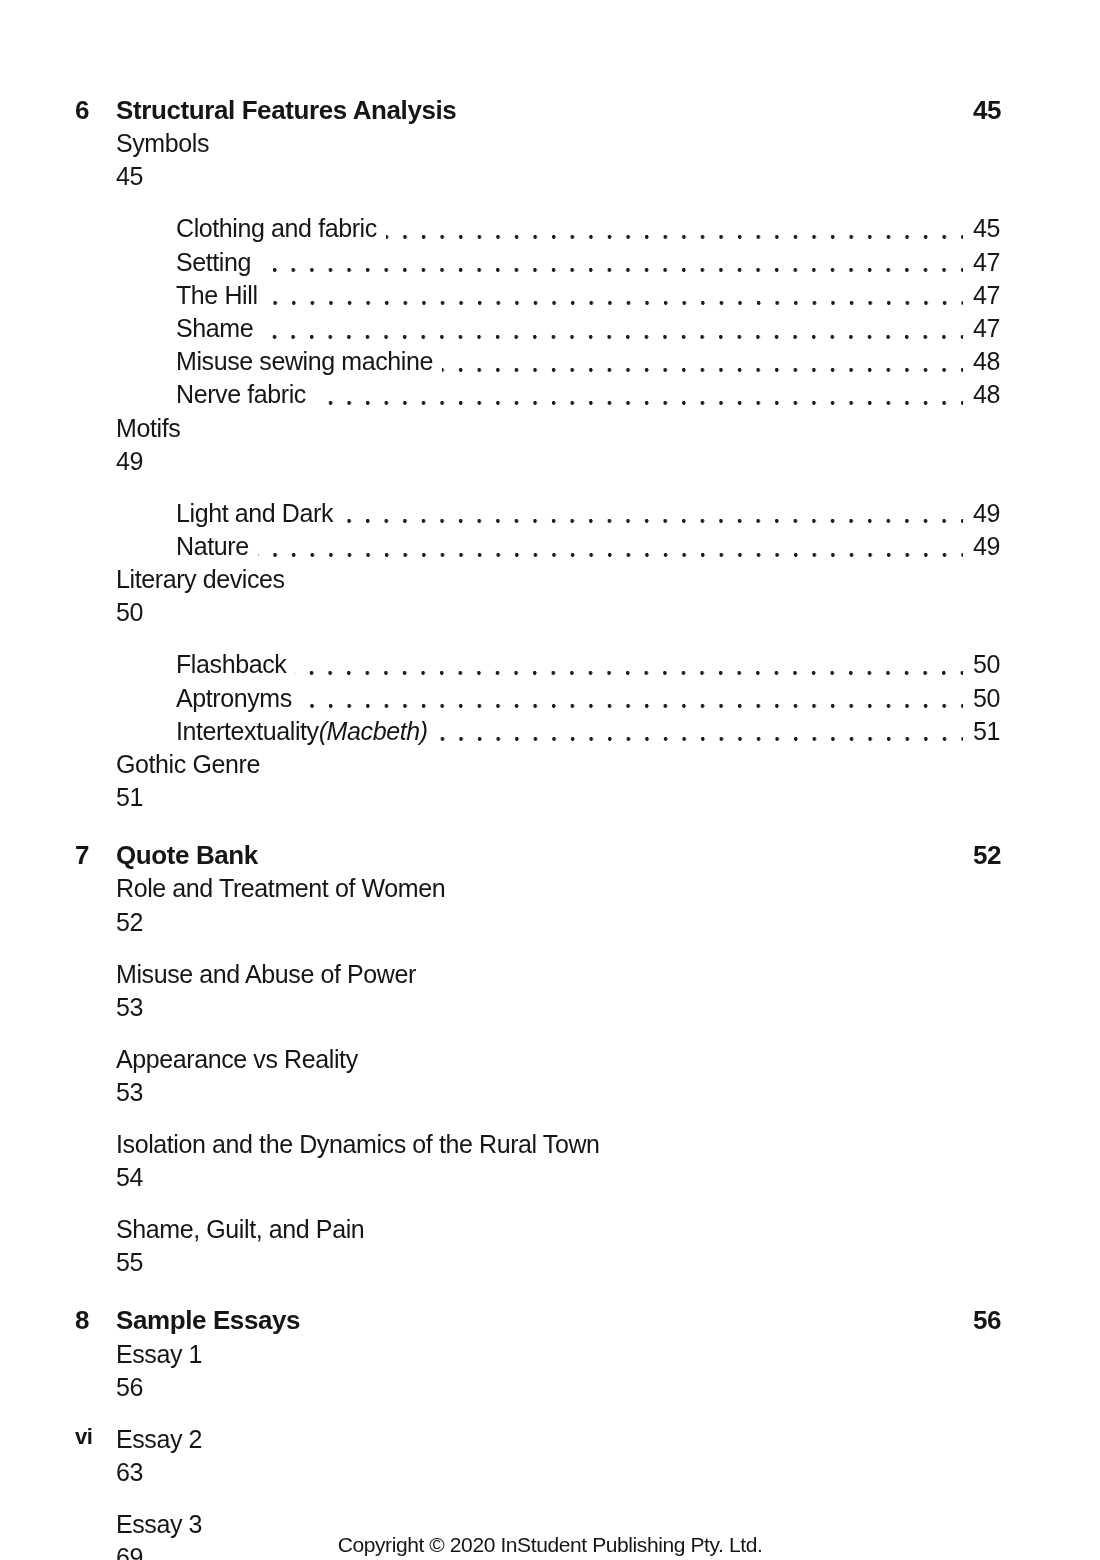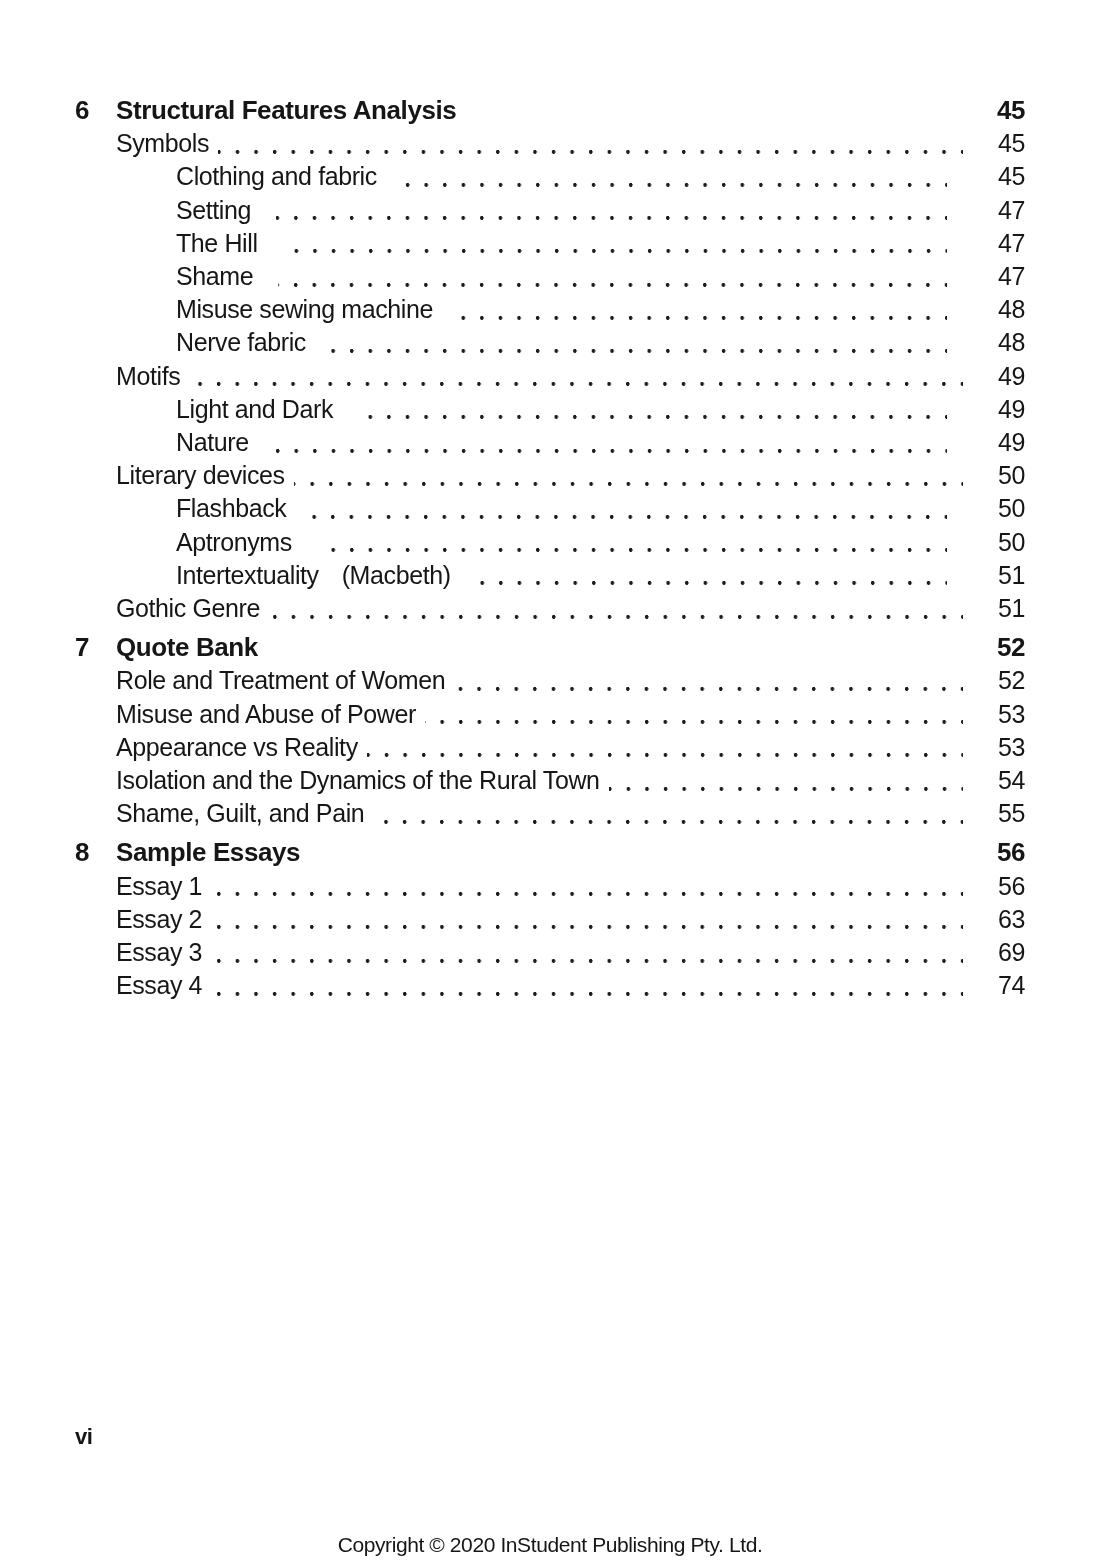--- a/index.html
+++ b/index.html
@@ -32,41 +32,40 @@
   .row.chapter {
     font-weight: bold;
     font-size: 26px;
     margin-top: 6px;
   }
   .row.chapter.first { margin-top: 0; }
   .num {
     flex: 0 0 41px;
     width: 41px;
   }
-  .l1 { padding-left: 41px; }
-  .l2 { padding-left: 101px; gap: 16px; }
+  .l1 { padding-left: 41px; flex-direction: column; }
+  .l2 { padding-left: 101px; }
   .title { flex: 0 0 auto; text-align: center; }
   .title.it {
-    margin-left: 7px;
+    font-style: italic;
   }
   .leader {
     flex: 1 1 auto;
     min-width: 16px;
     align-self: stretch;
     margin: 0 10px 0 9px;
     background-image: radial-gradient(circle at 1.7px 1.7px, #1b1b1b 1.55px, rgba(0,0,0,0) 2.05px);
     background-size: 18.6px 3.6px;
     background-repeat: repeat-x;
     background-position: right 2px bottom 7px;
   }
   .chapter .leader { background-image: none; }
   .pagenum {
     flex: 0 0 52px;
     min-width: 52px;
-    text-align: right;
   }
   .footer-folio {
     position: absolute;
     left: 75px;
     top: 1424px;
     font-size: 22px;
     font-weight: bold;
   }
   .footer-copyright {
     position: absolute;

